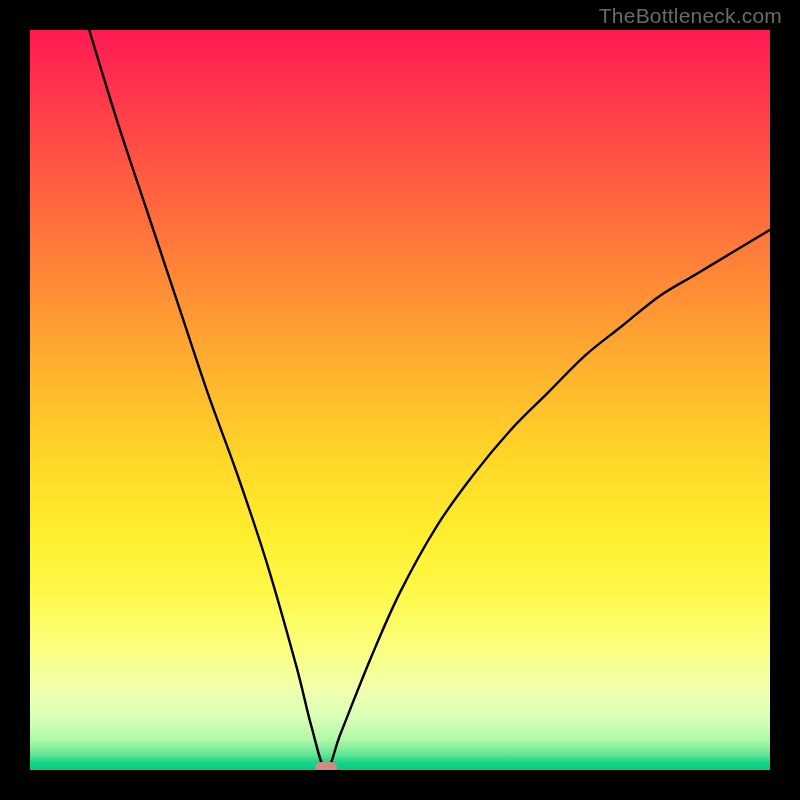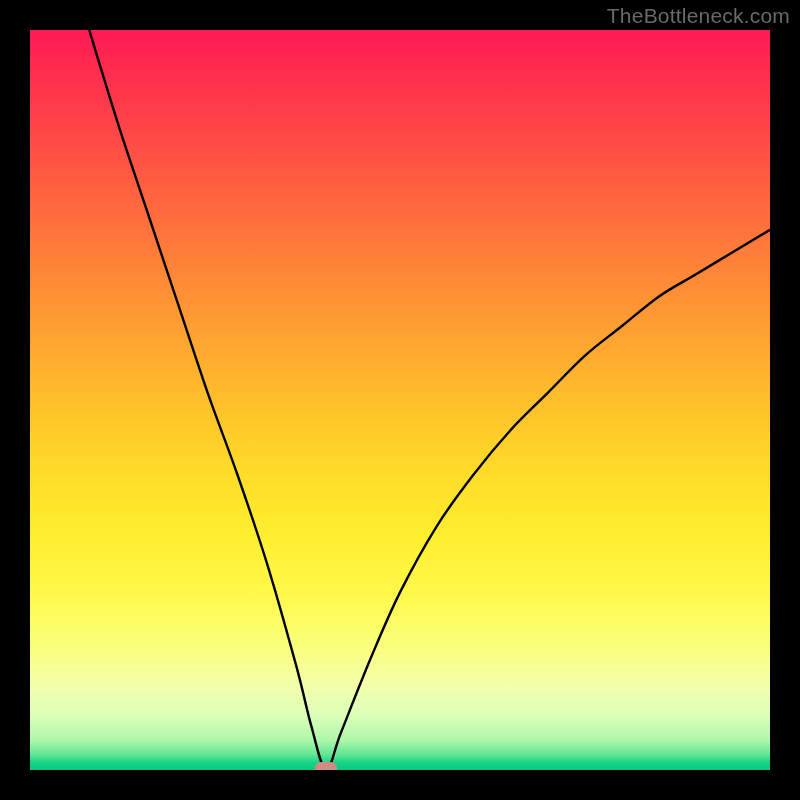--- a/index.html
+++ b/index.html
@@ -55,21 +55,21 @@
     position: absolute;
     width: 22px;
     height: 12px;
     border-radius: 6px;
     background: #d08b82;
     transform: translate(-50%, -50%);
   }
   .watermark {
     position: absolute;
     top: 4px;
-    right: 10px;
+    right: 18px;
     color: #6a6a6a;
     font-size: 21px;
     letter-spacing: 0.2px;
     user-select: none;
   }
 </style>
 </head>
 <body>
 
 <div class="frame">

